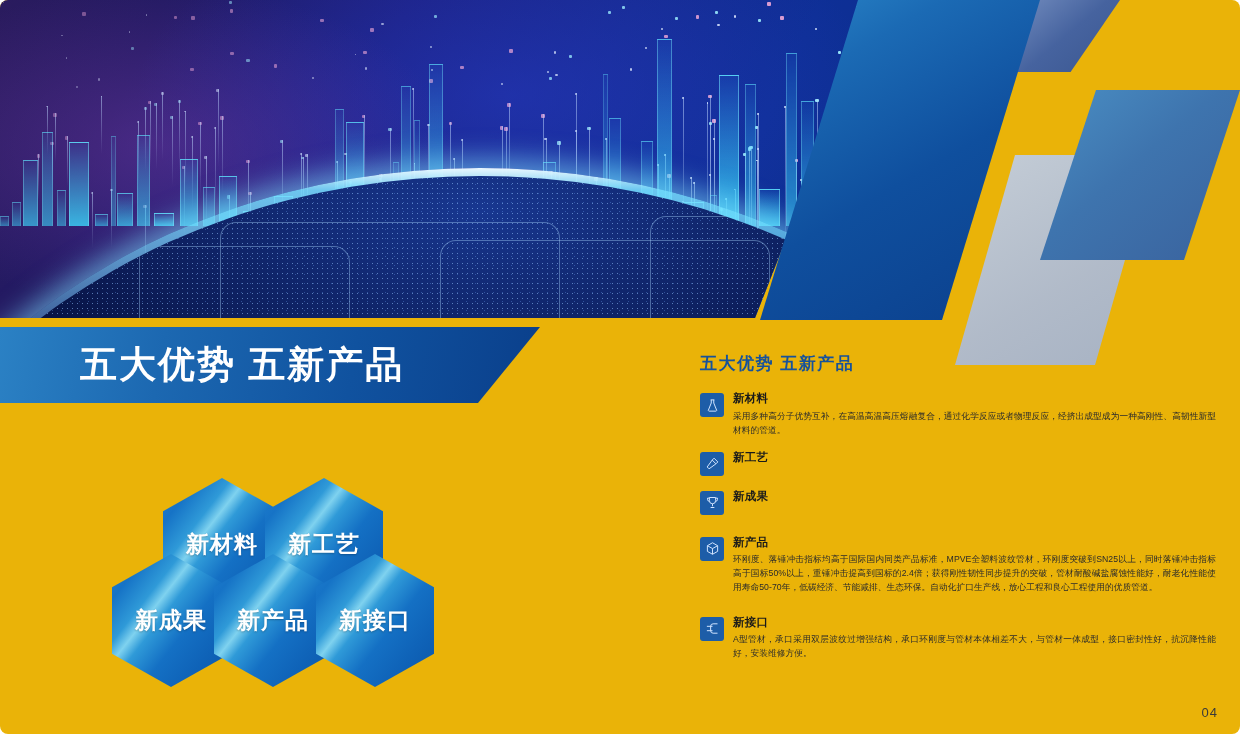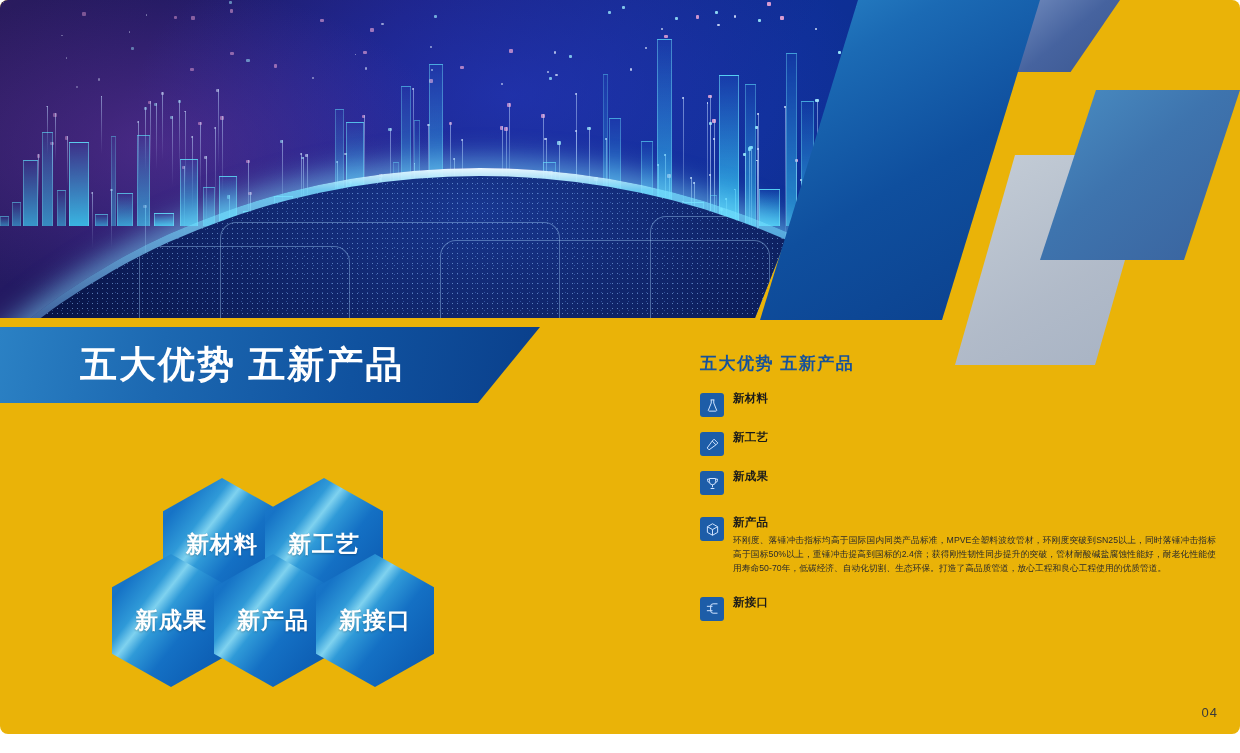--- a/index.html
+++ b/index.html
@@ -511,20 +511,21 @@
     <div class="content-title">五大优势  五新产品</div>
 
     <div class="feat">
       <div class="feat-icon">
         <svg width="15" height="15" viewBox="0 0 24 24" fill="none" stroke="#cfe3ff" stroke-width="1.6">
           <path d="M9 3h6M10 3v5L5.5 19.2A1.2 1.2 0 0 0 6.6 21h10.8a1.2 1.2 0 0 0 1.1-1.8L14 8V3"></path>
         </svg>
       </div>
       <div class="feat-body">
         <div class="feat-h">新材料</div>
+        <div class="feat-p">采用多种高分子优势互补，在高温高温高压熔融复合，通过化学反应或者物理反应，经挤出成型成为一种高刚性、高韧性新型材料的管道。</div>
       </div>
     </div>
 
     <div class="feat">
       <div class="feat-icon">
         <svg width="15" height="15" viewBox="0 0 24 24" fill="none" stroke="#cfe3ff" stroke-width="1.6">
           <path d="M14.5 3.5l6 6-3 3-6-6z"></path>
             <path d="M11.5 6.5L3.5 17.5l3 3L17.5 12.5"></path>
         </svg>
       </div>
@@ -548,32 +549,33 @@
 
     <div class="feat gap">
       <div class="feat-icon">
         <svg width="15" height="15" viewBox="0 0 24 24" fill="none" stroke="#cfe3ff" stroke-width="1.6">
           <path d="M12 2.8l8.2 4.7v9.1L12 21.2 3.8 16.6V7.5z"></path>
           <path d="M3.8 7.5L12 12.1l8.2-4.6M12 12.1v9.1"></path>
         </svg>
       </div>
       <div class="feat-body">
         <div class="feat-h">新产品</div>
-        <div class="feat-p">环刚度、落锤冲击指标均高于国际国内同类产品标准，MPVE全塑料波纹管材，环刚度突破到SN25以上，同时落锤冲击指标高于国标50%以上，重锤冲击提高到国标的2.4倍；获得刚性韧性同步提升的突破，管材耐酸碱盐腐蚀性能好，耐老化性能使用寿命50-70年，低碳经济、自动化切割、生态环保。打造了高品质管道，放心工程和良心工程使用的优质管道。</div>
+        <div class="feat-p">环刚度、落锤冲击指标均高于国际国内同类产品标准，MPVE全塑料波纹管材，环刚度突破到SN25以上，同时落锤冲击指标高于国标50%以上，重锤冲击提高到国标的2.4倍；获得刚性韧性同步提升的突破，管材耐酸碱盐腐蚀性能好，耐老化性能使用寿命50-70年，低碳经济、节能减排、生态环保。自动化扩口生产线，放心工程和良心工程使用的优质管道。</div>
       </div>
     </div>
 
     <div class="feat">
       <div class="feat-icon">
         <svg width="15" height="15" viewBox="0 0 24 24" fill="none" stroke="#cfe3ff" stroke-width="1.6">
           <path d="M20 4.5h-7a4 4 0 0 0-4 4v7a4 4 0 0 0 4 4h7"></path>
           <path d="M3 8.5h9M3 15.5h9"></path>
         </svg>
       </div>
       <div class="feat-body">
         <div class="feat-h">新接口</div>
+        <div class="feat-p">A型管材，承口采用双层波纹过增强结构，承口环刚度与管材本体相差不大，与管材一体成型，接口密封性好，抗沉降性能好，安装维修方便。</div>
       </div>
     </div>
   </div>
 
   <div class="pageno">04</div>
 
 </div>
 
 </body></html>

